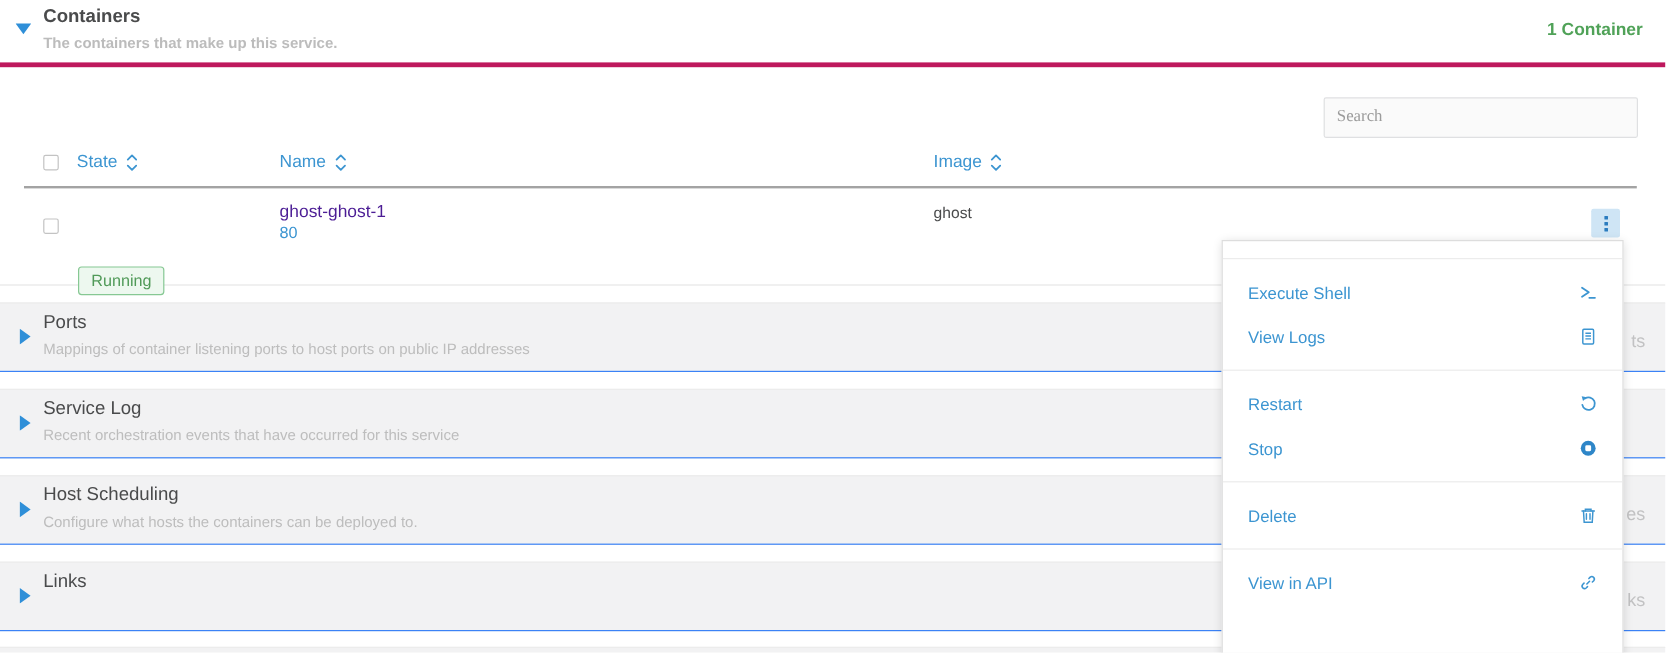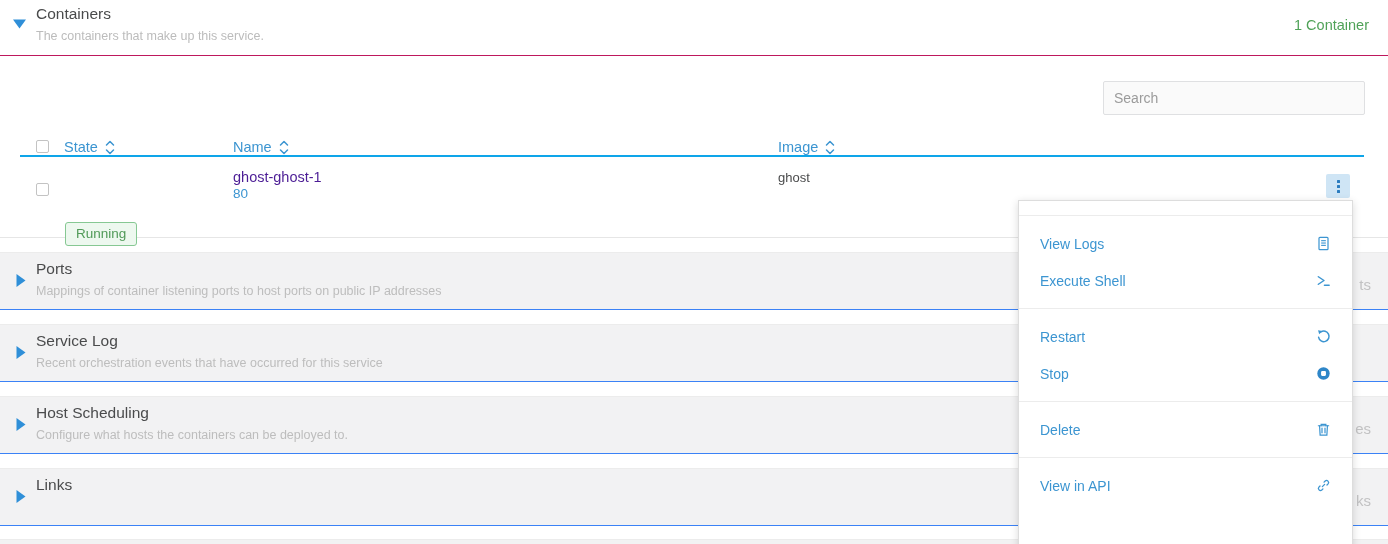--- a/index.html
+++ b/index.html
@@ -4,35 +4,35 @@
 <style>
   * { margin:0; padding:0; box-sizing:border-box; }
   html,body { background:#fff; }
   .page {
     position:relative; width:1388px; height:544px; overflow:hidden;
     font-family:"Liberation Sans","DejaVu Sans",sans-serif; color:#4a4b4c; background:#fff;
   }
 
   
   .containers-panel { position:relative; height:238px; background:#fff; border-bottom:1px solid #e6e6e6; }
-  .panel-header { position:relative; height:56px; border-bottom:1px solid #be185d; }
+  .panel-header { position:relative; height:56px; border-bottom:4px solid #be185d;font-weight:bold; }
   .caret-expanded { position:absolute; left:13px; top:19px; line-height:0; cursor:pointer; }
   .panel-title { position:absolute; left:36px; top:5px; font-size:15.5px; color:#4a4b4c; }
   .panel-subtitle { position:absolute; left:36px; top:29px; font-size:12.5px; color:#bcbcbc; }
   .container-count { position:absolute; right:19px; top:17px; font-size:14.5px; color:#50a258; }
 
   .search-input {
     position:absolute; top:81px; right:23px; width:262px; height:32px;
     background:#fafafa; border:1px solid #dfe0e2; border-radius:2px;
-    font-family:Liberation Sans, sans-serif; font-size:14px; color:#6b6b6b; padding:16px 10px; outline:none;
+    font-family:Liberation Serif, serif; font-size:14px; color:#6b6b6b; padding:16px 10px; outline:none;
   }
   .search-input::placeholder { color:#9b9b9b; }
 
   .ctable { position:absolute; left:20px; right:24px; top:127px; }
-  .thead { display:flex; align-items:flex-end; height:30px; border-bottom:2px solid #0ea5e9; }
+  .thead { display:flex; align-items:flex-start; height:30px; border-bottom:2px solid #a3a3a3; }
   .trow  { display:flex; }
   .c-check { width:44px; padding-left:16px; }
   .c-state { width:169px; }
   .c-name  { width:545px; }
   .c-image { flex:1; min-width:0; }
   .c-actions { width:56px; position:relative; }
 
   .th { display:flex; align-items:center; gap:7px; font-size:14.5px; color:#3c95d1; cursor:pointer; }
   .sort-icon { line-height:0; }
 
@@ -207,36 +207,36 @@
     <div class="section-title">Links</div>
     <div class="section-count">ks</div>
   </section>
 
   <div class="next-strip"></div>
 
   <div class="context-menu">
     <div class="menu-divider"></div>
 
     <div class="menu-item">
+      <span class="mi-label">Execute Shell</span>
+      <span class="mi-icon">
+        <svg width="15" height="15" viewBox="0 0 16 16" fill="none" stroke="#3c95d1" stroke-width="1.6" stroke-linecap="round" stroke-linejoin="round">
+            <polyline points="2.5,4 8.5,8 2.5,12"></polyline>
+            <line x1="9" y1="13" x2="14" y2="13"></line>
+          </svg>
+      </span>
+    </div>
+    <div class="menu-item">
       <span class="mi-label">View Logs</span>
       <span class="mi-icon">
         <svg width="15" height="15" viewBox="0 0 16 16" fill="none" stroke="#3c95d1">
             <rect x="3.2" y="1.5" width="9.6" height="13" rx="1" stroke-width="1.3"></rect>
             <line x1="5.5" y1="5" x2="10.5" y2="5" stroke-width="1.2"></line>
             <line x1="5.5" y1="7.5" x2="10.5" y2="7.5" stroke-width="1.2"></line>
             <line x1="5.5" y1="10" x2="10.5" y2="10" stroke-width="1.2"></line>
-          </svg>
-      </span>
-    </div>
-    <div class="menu-item">
-      <span class="mi-label">Execute Shell</span>
-      <span class="mi-icon">
-        <svg width="15" height="15" viewBox="0 0 16 16" fill="none" stroke="#3c95d1" stroke-width="1.6" stroke-linecap="round" stroke-linejoin="round">
-            <polyline points="2.5,4 8.5,8 2.5,12"></polyline>
-            <line x1="9" y1="13" x2="14" y2="13"></line>
           </svg>
       </span>
     </div>
     <div class="menu-divider"></div>
 
     <div class="menu-item">
       <span class="mi-label">Restart</span>
       <span class="mi-icon">
         <svg width="15" height="15" viewBox="0 0 16 16">
             <path d="M5.2 3.2 A5.6 5.6 0 1 1 2.8 8.9" fill="none" stroke="#3c95d1" stroke-width="1.6" stroke-linecap="round"></path>

